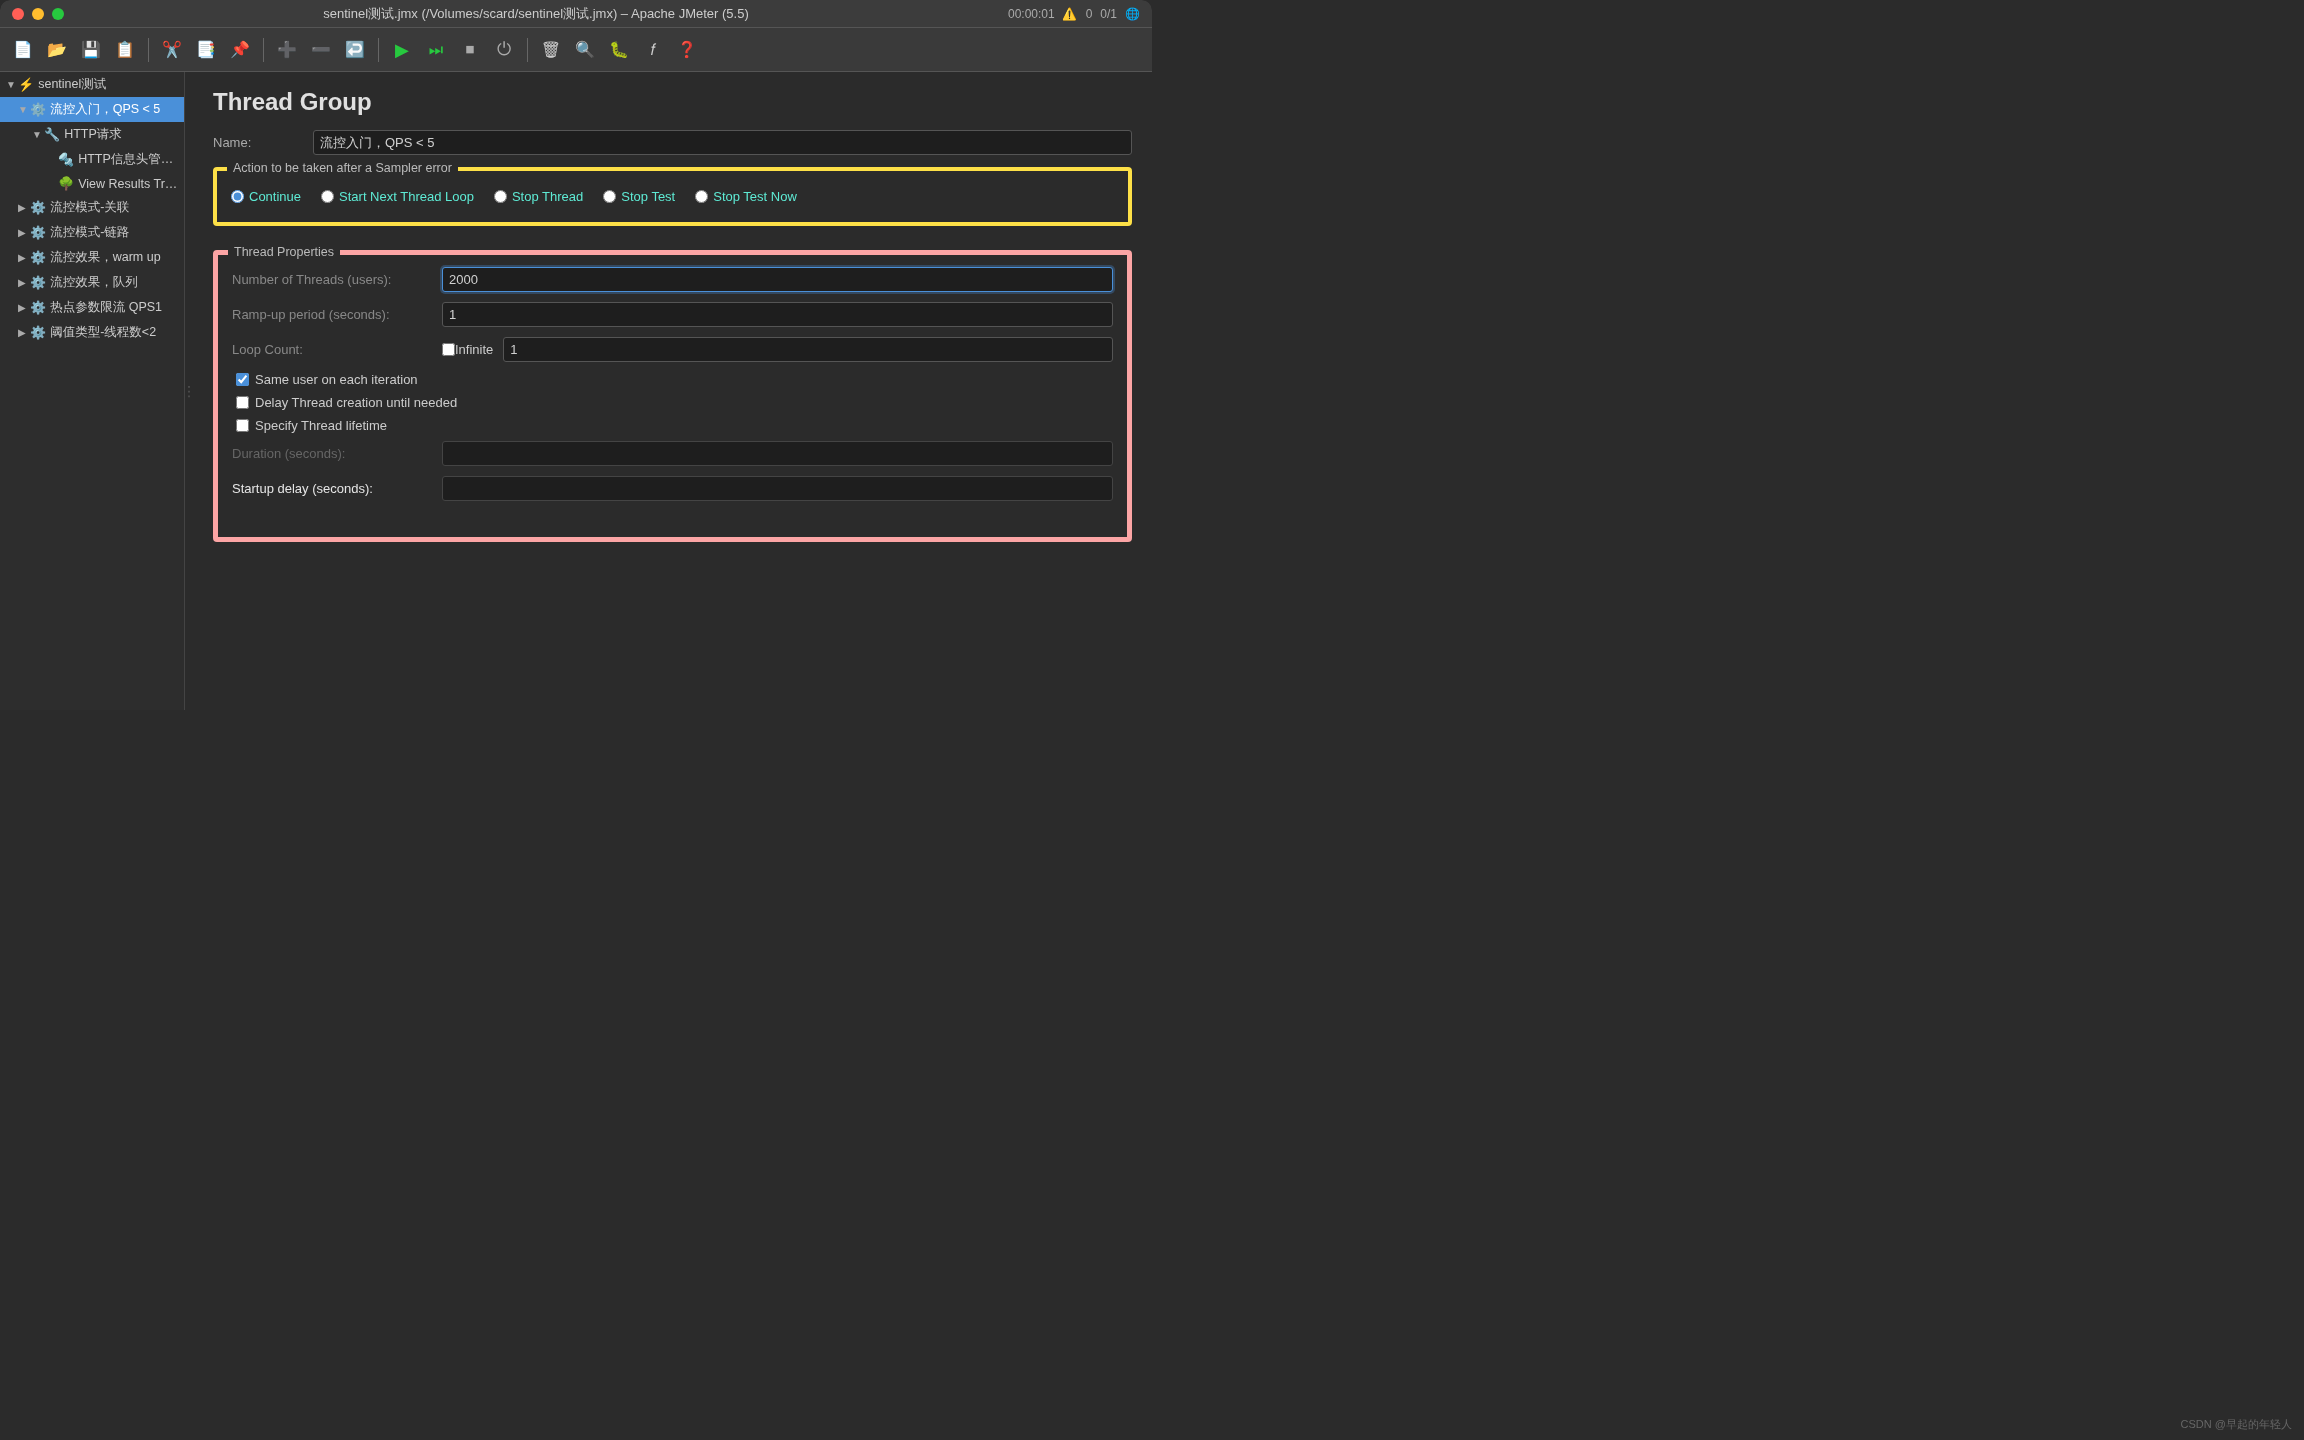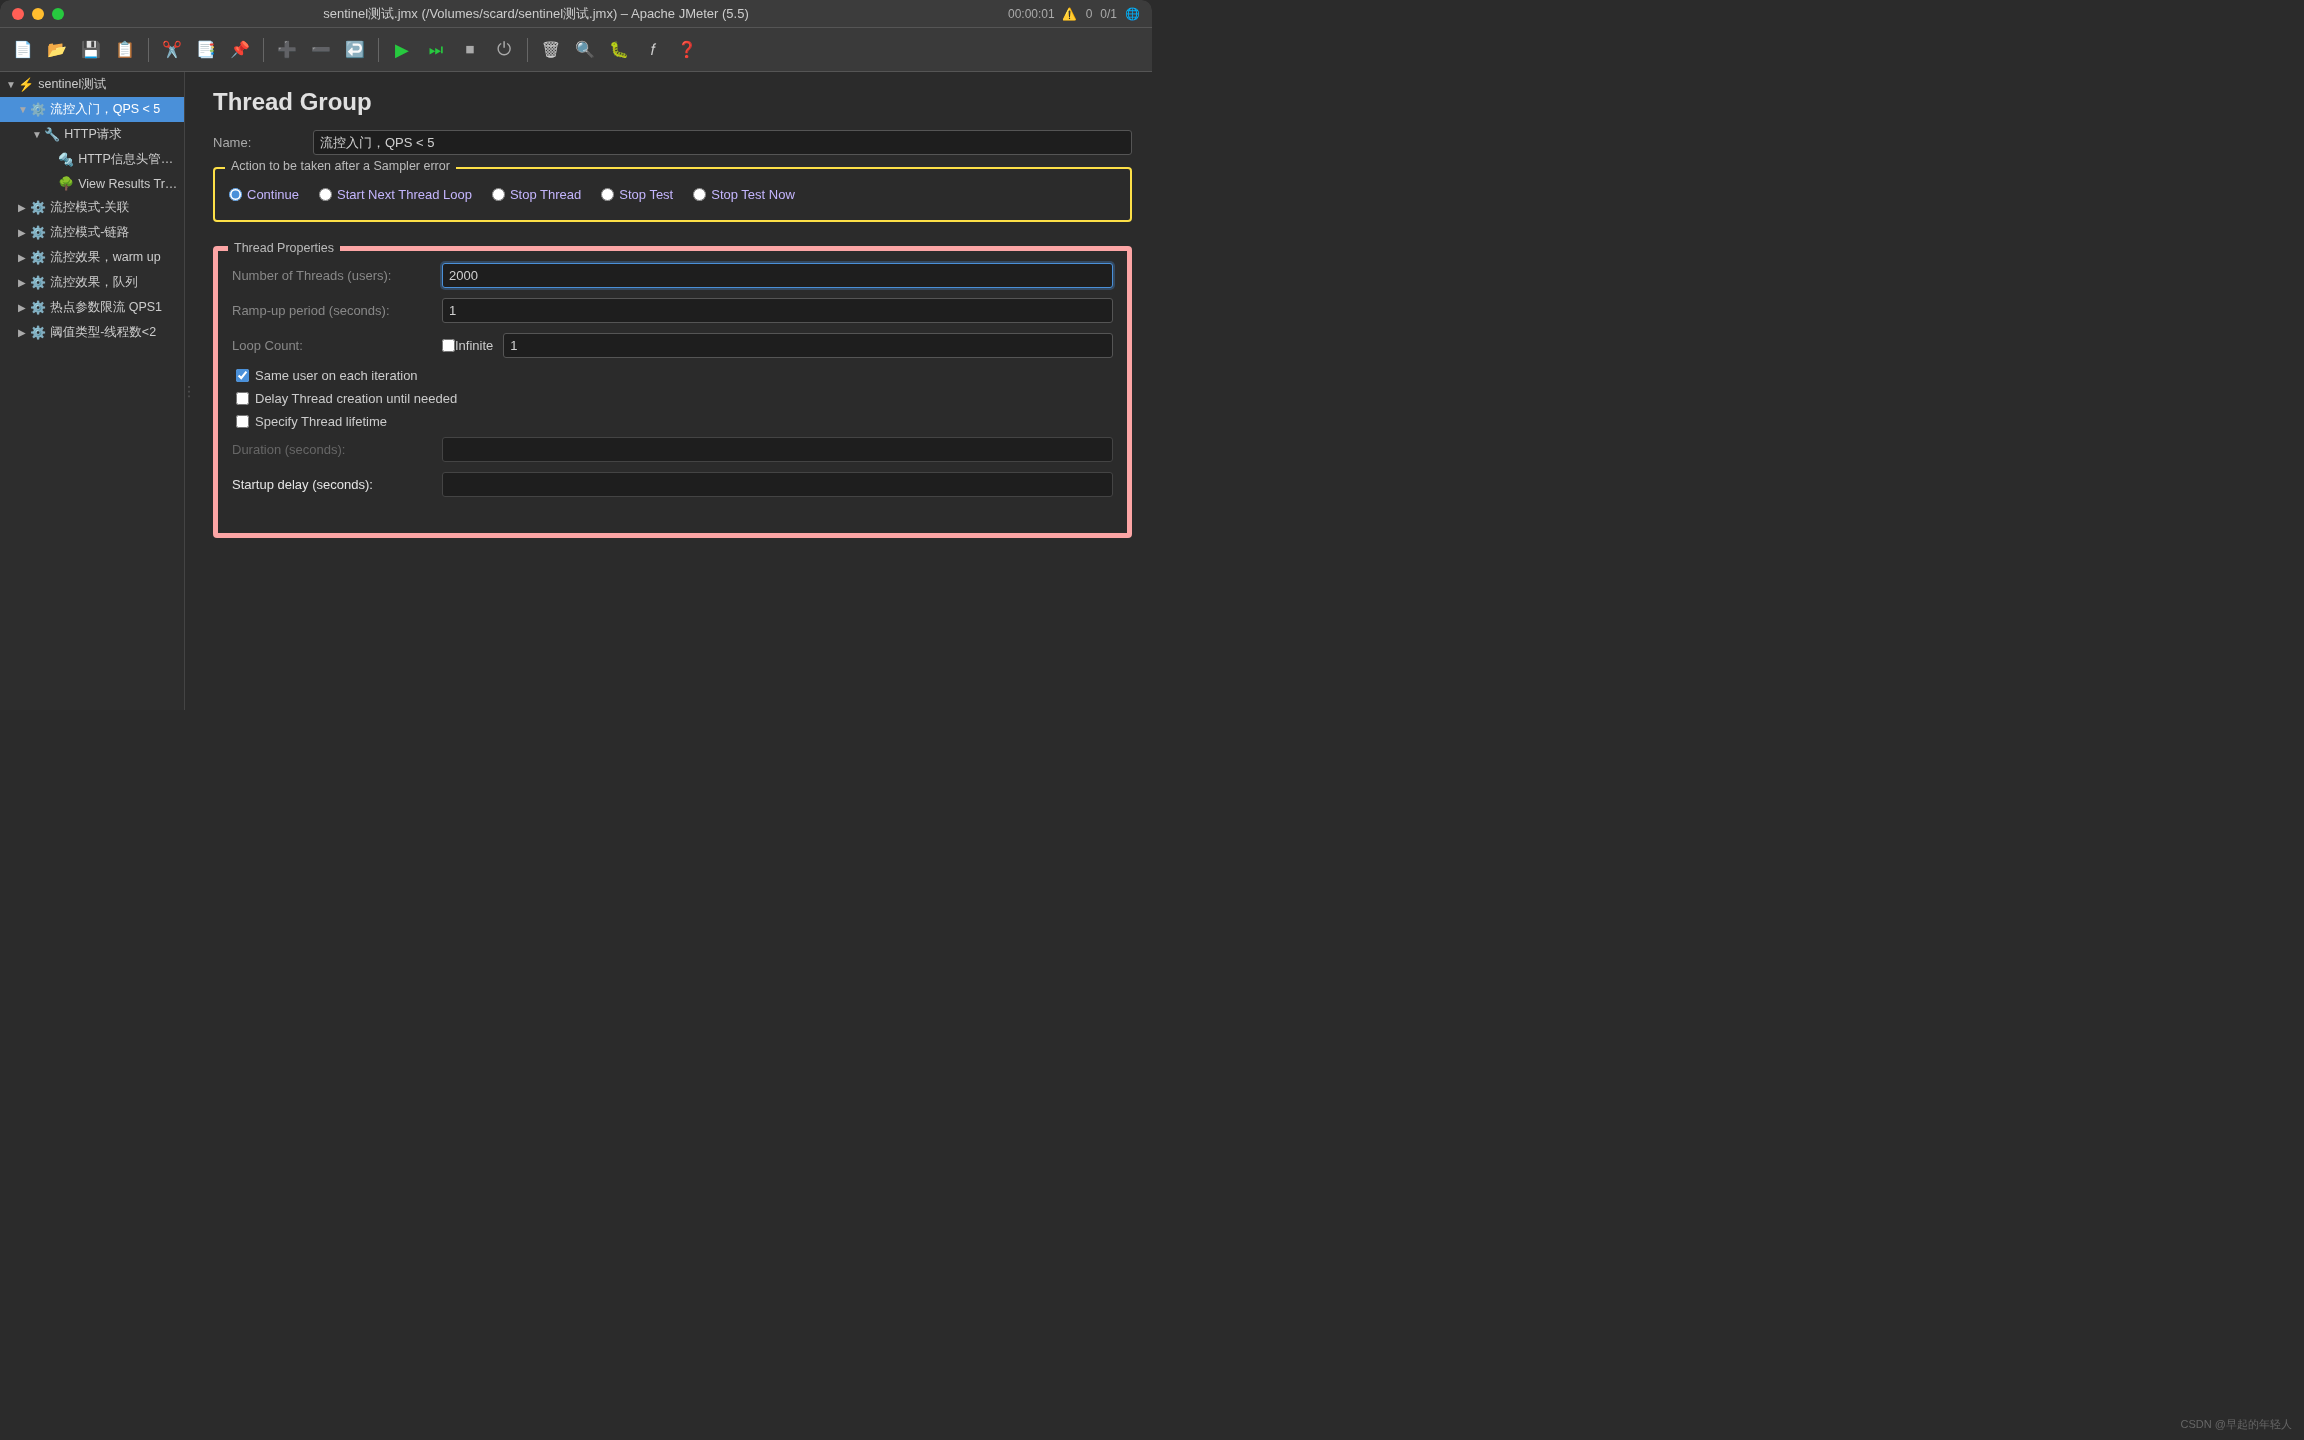--- a/index.html
+++ b/index.html
@@ -157,21 +157,21 @@
       background: #1e1e1e;
       border: 1px solid #555;
       border-radius: 3px;
       padding: 4px 6px;
       color: #d0d0d0;
       font-size: 13px;
       outline: none;
     }
     
     .section-group {
-      border: 2px solid #fde047;
+      border: 4px solid #fde047;
       border-radius: 4px;
       padding: 10px 14px;
       margin: 12px 0;
       position: relative;
     }
     .section-title {
       position: absolute;
       top: -10px;
       left: 10px;
       background: #2b2b2b;
@@ -191,21 +191,21 @@
       display: flex;
       align-items: center;
       gap: 5px;
       cursor: pointer;
     }
     .radio-item input[type="radio"] {
       accent-color: #4a90d9;
       cursor: pointer;
     }
     .radio-label {
-      color: #c4b5fd;
+      color: #5eead4;
       font-size: 13px;
     }
     
     .tp-section {
       border: 5px solid #fca5a5;
       border-radius: 4px;
       padding: 12px 14px 26px;
       margin: 24px 0;
       position: relative;
     }

